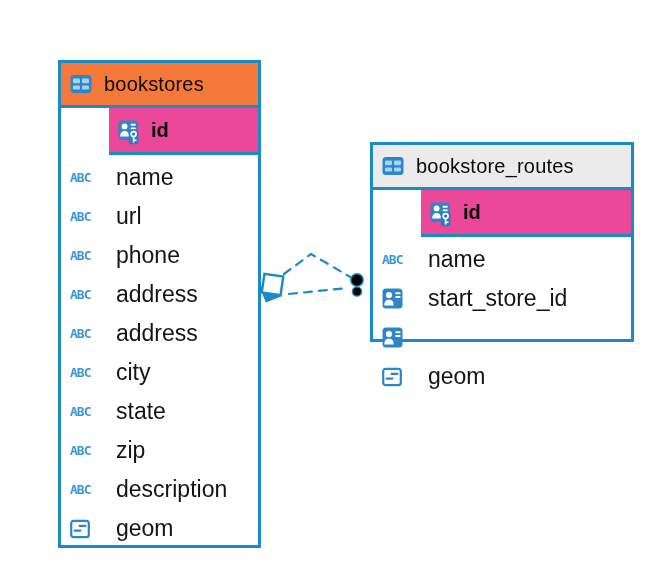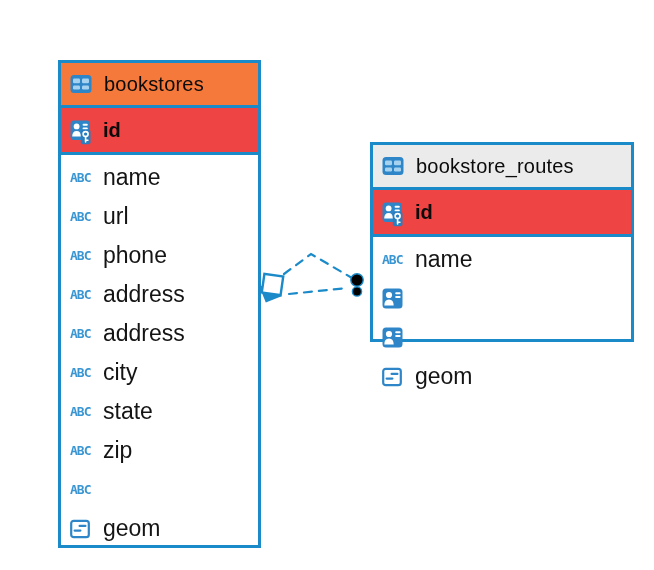--- a/index.html
+++ b/index.html
@@ -33,28 +33,29 @@
   .er-table-title{
     font-size:20px;color:#0b0b0b;font-weight:400;
     white-space:nowrap;letter-spacing:0.2px;
   }
 
   .pk-row{
     height:44px;flex:0 0 44px;
     display:flex;align-items:center;gap:7px;
     padding:0 9px;
     border-bottom:3px solid #1a8ac9;
-    background:#ef4444;
+    background:#ec4899;
+    margin-left:48px;
   }
   .pk-label{font-size:20px;font-weight:700;color:#0b0b0b;}
 
   .col-rows{display:flex;flex-direction:column;padding-top:3px;}
   .col-row{
     height:39px;flex:0 0 39px;
-    display:flex;align-items:center;gap:7px;
+    display:flex;align-items:center;gap:20px;
     padding:0 9px;
   }
   .col-label{font-size:23px;color:#141414;white-space:nowrap;}
 
   .icon-slot{
     width:26px;flex:0 0 26px;
     display:flex;align-items:center;justify-content:flex-start;
     overflow:visible;
   }
   .abc{
@@ -130,20 +131,21 @@
       <div class="col-row">
         <span class="icon-slot abc">ABC</span>
         <span class="col-label">state</span>
       </div>
       <div class="col-row">
         <span class="icon-slot abc">ABC</span>
         <span class="col-label">zip</span>
       </div>
       <div class="col-row">
         <span class="icon-slot abc">ABC</span>
+        <span class="col-label">description</span>
       </div>
       <div class="col-row">
         <span class="icon-slot">
           <svg class="svg-icon" width="20" height="20" viewBox="0 0 20 20">
             <rect x="1.2" y="1.8" width="17.6" height="16.4" rx="2.5" fill="#ffffff" stroke="#2e86c8" stroke-width="2.2"></rect>
             <line x1="9.6" y1="6.9" x2="15.4" y2="6.9" stroke="#2e86c8" stroke-width="2.2" stroke-linecap="round"></line>
             <line x1="4.6" y1="11.6" x2="10.4" y2="11.6" stroke="#2e86c8" stroke-width="2.2" stroke-linecap="round"></line>
           </svg>
         </span>
         <span class="col-label">geom</span>
@@ -190,20 +192,21 @@
       <div class="col-row">
         <span class="icon-slot">
           <svg class="svg-icon" width="21" height="21" viewBox="0 0 21 21">
             <rect x="0.5" y="0.5" width="20" height="20" rx="3.5" fill="#2e86c8"></rect>
             <circle cx="7" cy="7" r="3.1" fill="#ffffff"></circle>
             <path d="M2.3 17.6 Q2.3 11.6 7 11.6 Q11.7 11.6 11.7 17.6 Z" fill="#ffffff"></path>
             <rect x="13.2" y="4.2" width="5.4" height="2" rx="1" fill="#ffffff"></rect>
             <rect x="13.2" y="8" width="5.4" height="2" rx="1" fill="#ffffff"></rect>
           </svg>
         </span>
+        <span class="col-label">start_store_id</span>
       </div>
       <div class="col-row">
         <span class="icon-slot">
           <svg class="svg-icon" width="21" height="21" viewBox="0 0 21 21">
             <rect x="0.5" y="0.5" width="20" height="20" rx="3.5" fill="#2e86c8"></rect>
             <circle cx="7" cy="7" r="3.1" fill="#ffffff"></circle>
             <path d="M2.3 17.6 Q2.3 11.6 7 11.6 Q11.7 11.6 11.7 17.6 Z" fill="#ffffff"></path>
             <rect x="13.2" y="4.2" width="5.4" height="2" rx="1" fill="#ffffff"></rect>
             <rect x="13.2" y="8" width="5.4" height="2" rx="1" fill="#ffffff"></rect>
           </svg>

